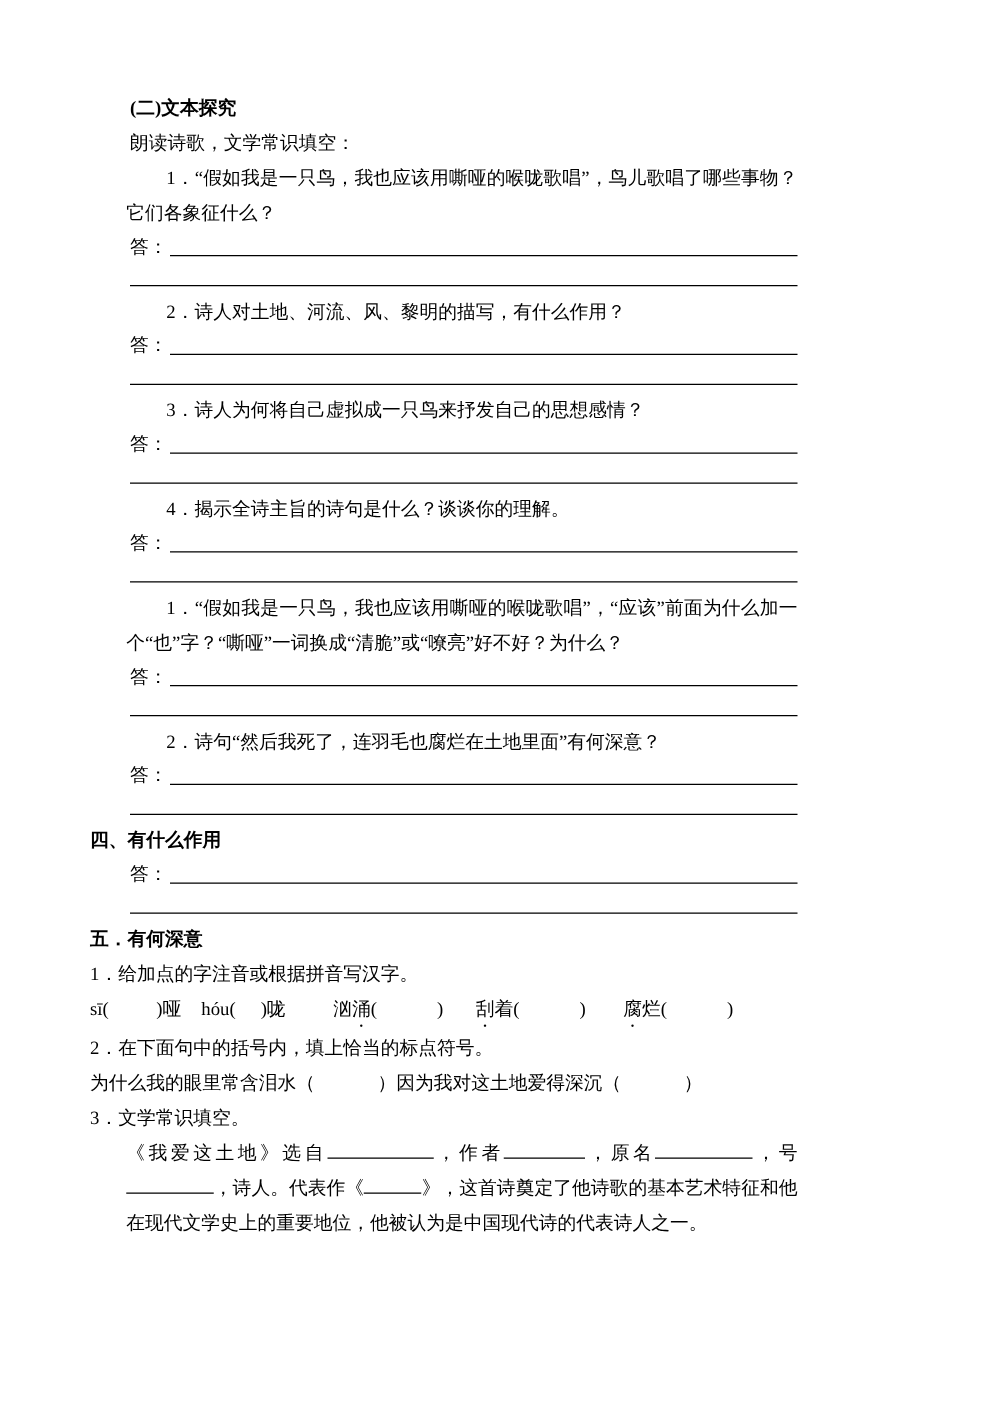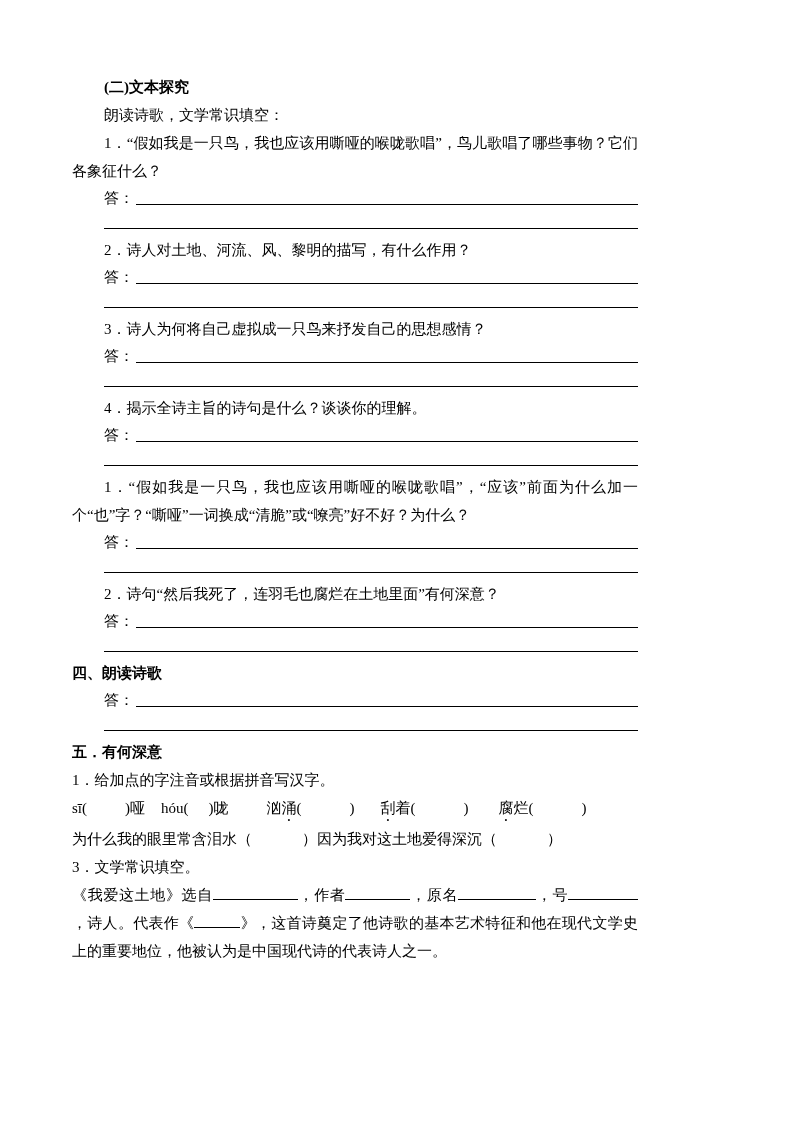--- a/index.html
+++ b/index.html
@@ -5,21 +5,21 @@
   html,body{margin:0;padding:0;background:#ffffff;}
   body{
     width:793px;height:1122px;overflow:hidden;
     font-family:"Liberation Serif","DejaVu Serif",serif;
     font-size:15px;color:#000;
   }
   .page{padding:73px 68px 0 72px;box-sizing:border-box;width:706px;height:1122px;background:#fff;}
   p,h2,h3{margin:0;line-height:28px;font-size:15px;font-weight:normal;}
   .bold{font-weight:bold;}
   .indent{text-indent:32px;}
-  .j{text-align:justify;}
+  .j{text-align:justify;margin-left:29px;}
   .mt{margin-top:6px;}
   
   .ans{display:flex;align-items:flex-end;height:26px;padding-left:32px;line-height:26px;}
   .alabel{flex:none;}
   .aline{flex:1 1 auto;border-bottom:1px solid #000;margin-bottom:6px;margin-left:2px;}
   
   .cline{margin-left:32px;height:17px;border-bottom:1px solid #000;margin-bottom:7px;}
   
   .gap{display:inline-block;height:1px;}
   .blank{display:inline-block;height:13px;border-bottom:1px solid #000;}
@@ -73,27 +73,28 @@
   </div>
   <div class="cline"></div>
 
   <p class="indent j">2．诗句“然后我死了，连羽毛也腐烂在土地里面”有何深意？</p>
   <div class="ans">
     <span class="alabel">答：</span>
     <span class="aline"></span>
   </div>
   <div class="cline"></div>
 
-  <h2 class="bold mt">四、朗读诗歌</h2>
+  <h2 class="bold mt">四、有什么作用</h2>
   <div class="ans">
     <span class="alabel">答：</span>
     <span class="aline"></span>
   </div>
   <div class="cline"></div>
 
   <h2 class="bold mt">五．有何深意</h2>
   <p>1．给加点的字注音或根据拼音写汉字。</p>
   <p class="segrow"><span>sī(</span><span class="gap" style="width: 38px;"></span><span>)哑</span><span class="gap" style="width: 16px;"></span><span>hóu(</span><span class="gap" style="width: 20px;"></span><span>)咙</span><span class="gap" style="width: 38px;"></span><span>汹</span><span class="dot">涌</span><span>(</span><span class="gap" style="width: 48px;"></span><span>)</span><span class="gap" style="width: 26px;"></span><span class="dot">刮</span><span>着(</span><span class="gap" style="width: 48px;"></span><span>)</span><span class="gap" style="width: 30px;"></span><span class="dot">腐</span><span>烂(</span><span class="gap" style="width: 48px;"></span><span>)</span></p>
+  <p>2．在下面句中的括号内，填上恰当的标点符号。</p>
   <p class="segrow"><span>为什么我的眼里常含泪水（</span><span class="gap" style="width: 50px;"></span><span>）因为我对这土地爱得深沉（</span><span class="gap" style="width: 50px;"></span><span>）</span></p>
   <p>3．文学常识填空。</p>
   <p class="segrow j"><span>《我爱这土地》选自</span><span class="blank" style="width: 85px;"></span><span>，作者</span><span class="blank" style="width: 65px;"></span><span>，原名</span><span class="blank" style="width: 78px;"></span><span>，号</span><span class="blank" style="width: 70px;"></span><span>，诗人。代表作《</span><span class="blank" style="width: 46px;"></span><span>》，这首诗奠定了他诗歌的基本艺术特征和他在现代文学史上的重要地位，他被认为是中国现代诗的代表诗人之一。</span></p>
 
 </div>
 
 </body></html>

